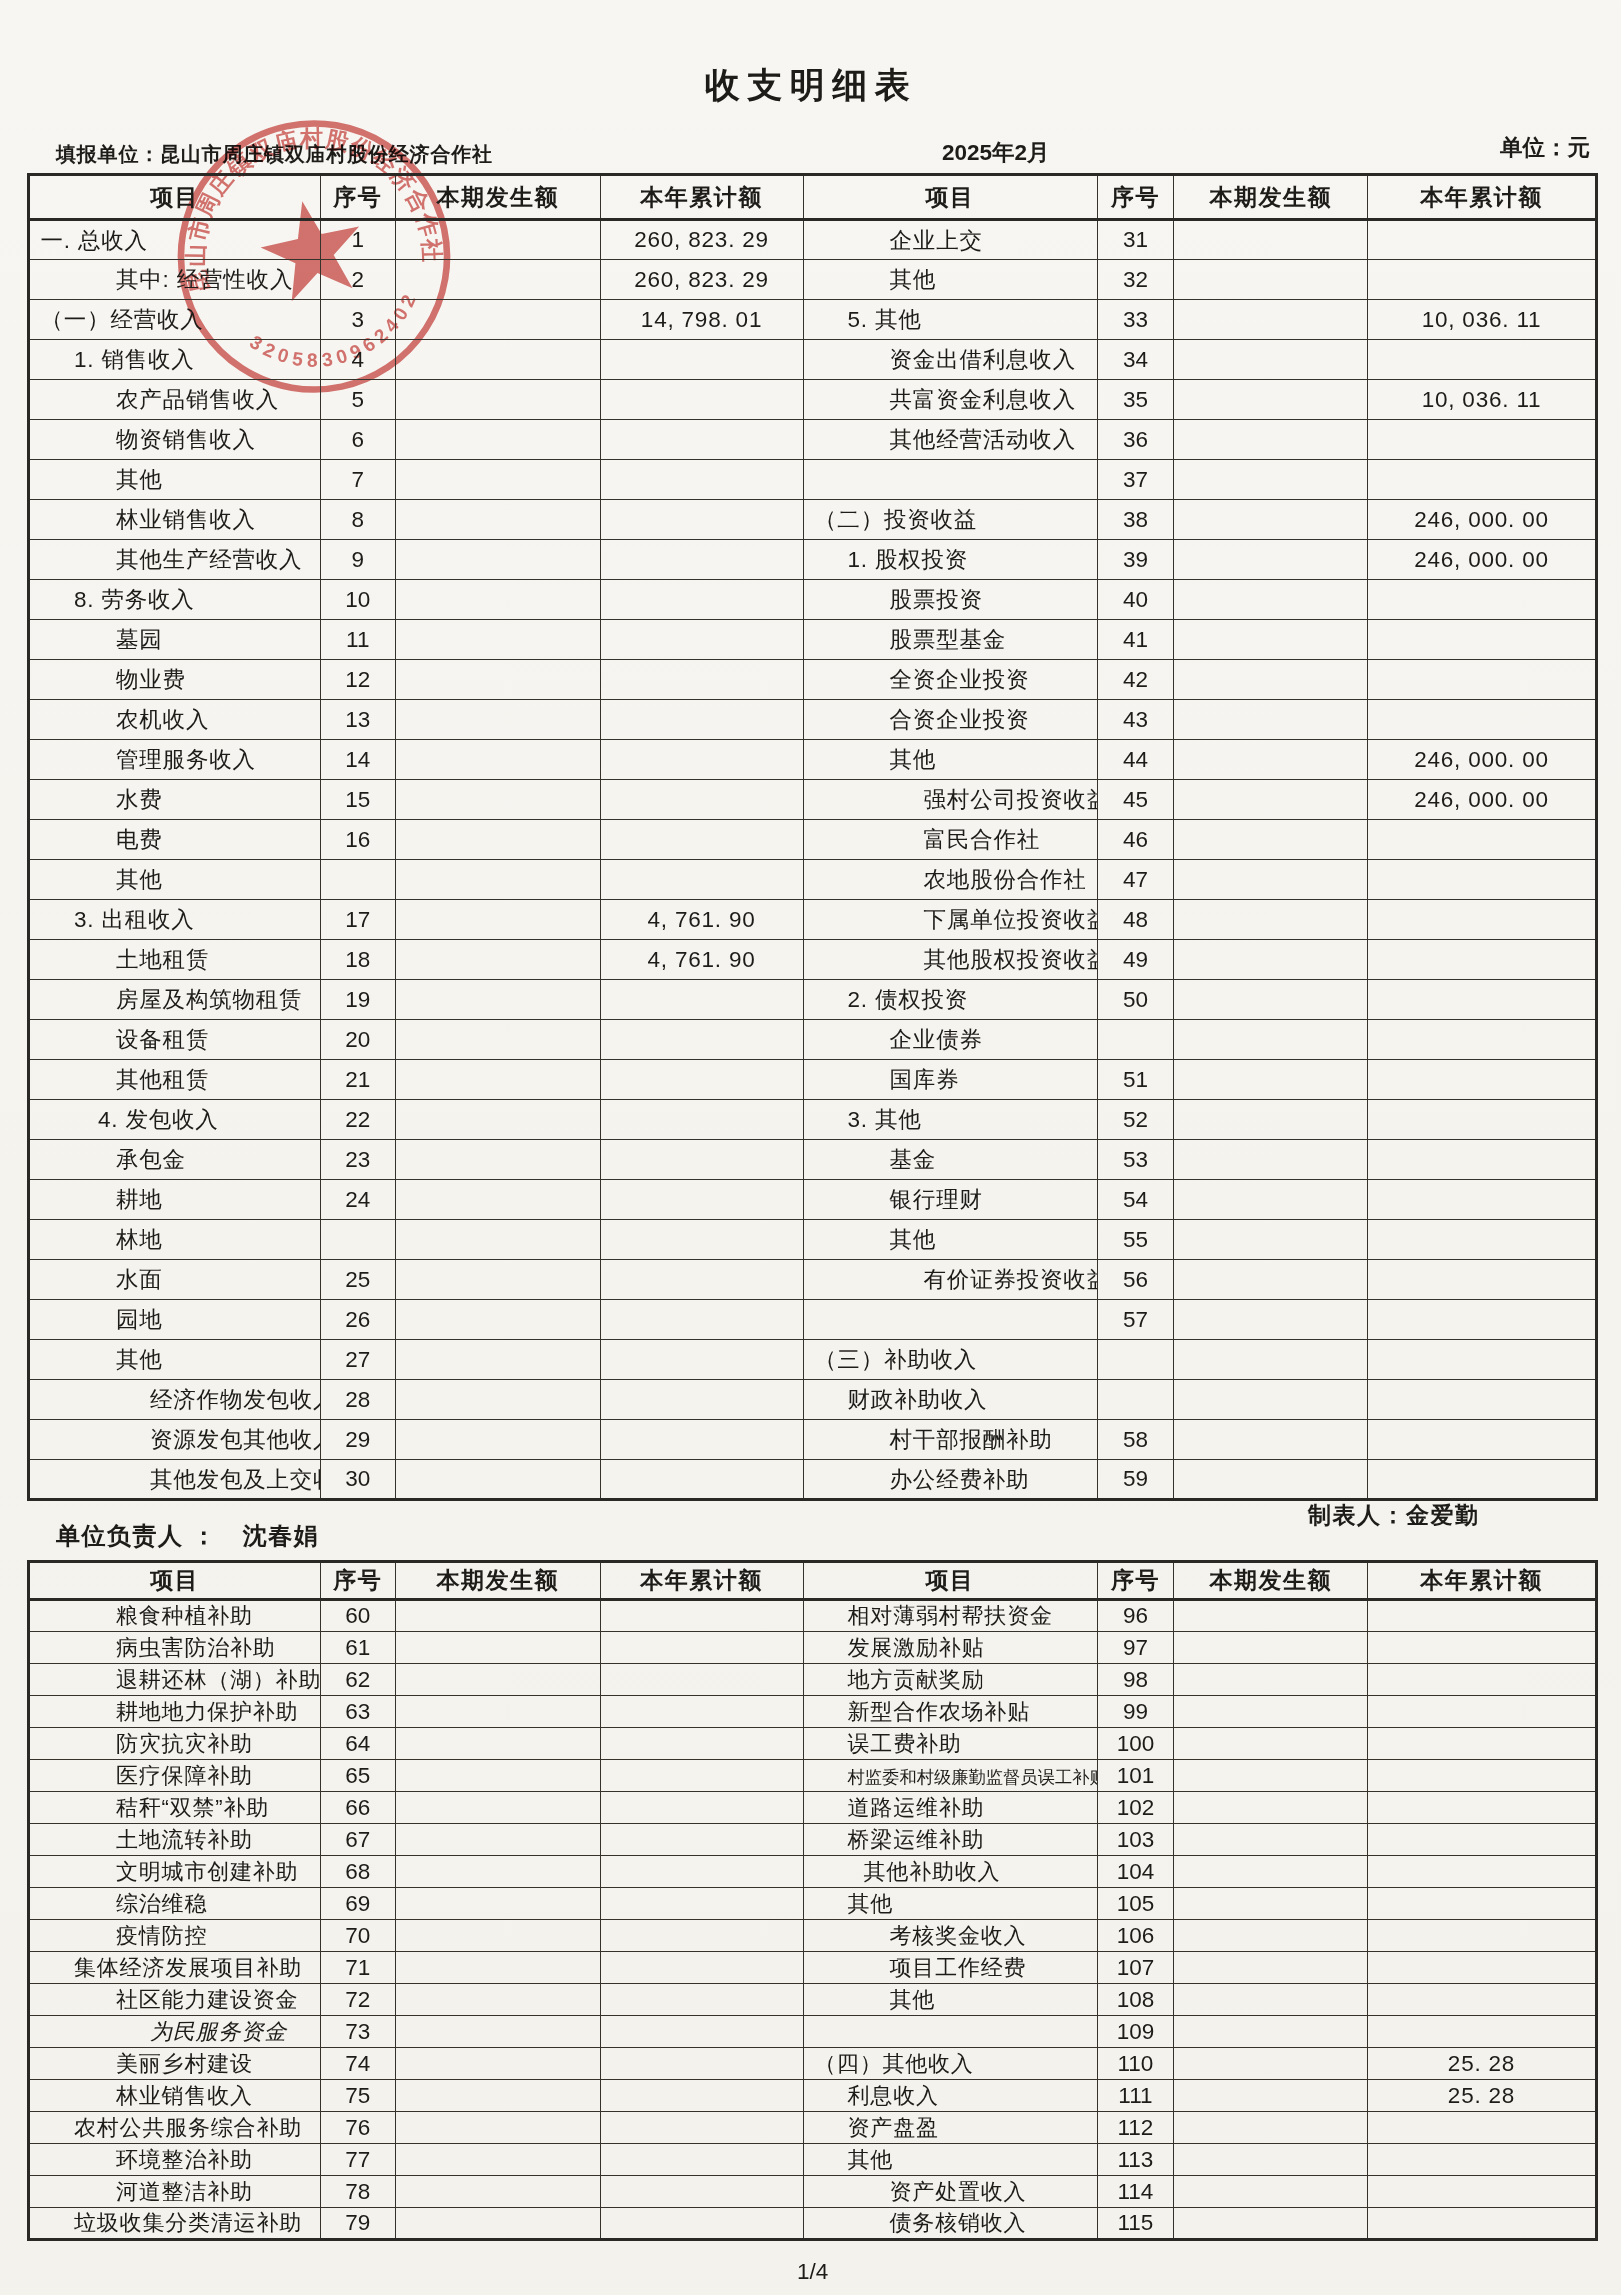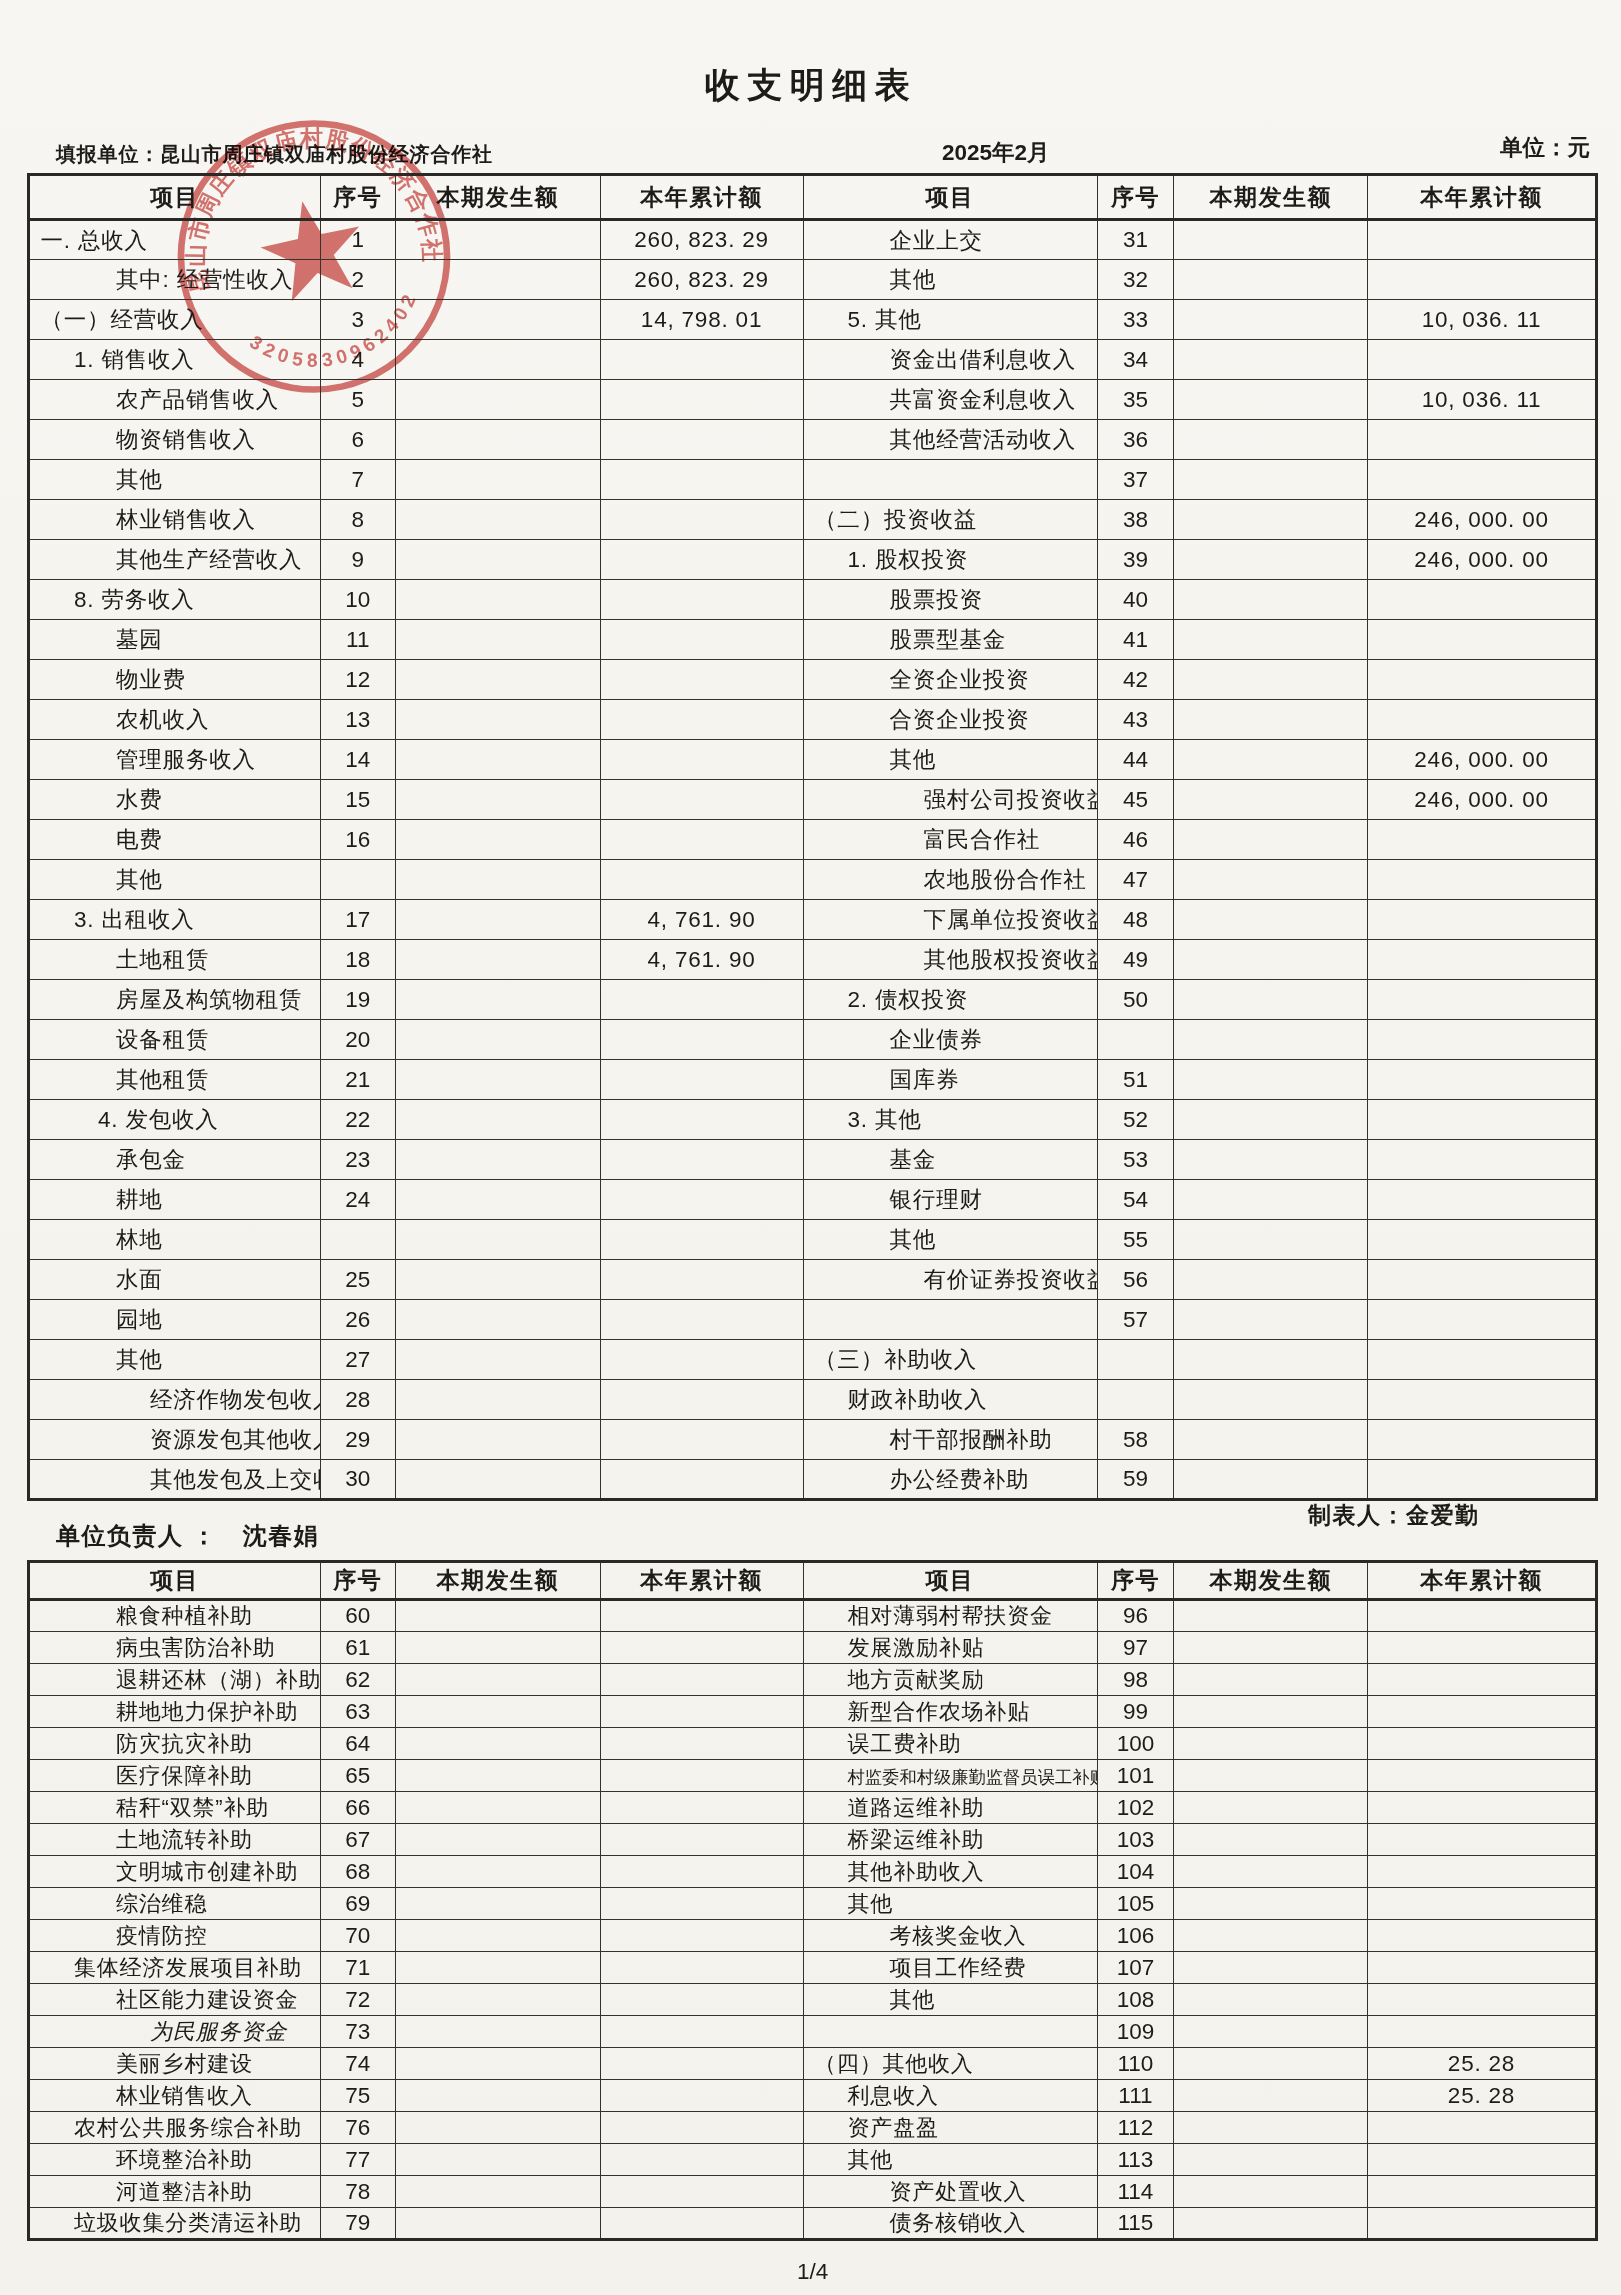--- a/index.html
+++ b/index.html
@@ -535,21 +535,21 @@
     <td class="c-item" style="padding-left: 44px;"><span class="lbl">桥梁运维补助</span></td>
     <td class="c-seq">103</td>
     <td class="c-amt"></td>
     <td class="c-amt"></td>
   </tr>
         <tr>
     <td class="c-item" style="padding-left: 86px;"><span class="lbl">文明城市创建补助</span></td>
     <td class="c-seq">68</td>
     <td class="c-amt"></td>
     <td class="c-amt"></td>
-    <td class="c-item" style="padding-left: 44px;"><span class="lbl">其他补助收入</span></td>
+    <td class="c-item" style="padding-left: 60px;"><span class="lbl">其他补助收入</span></td>
     <td class="c-seq">104</td>
     <td class="c-amt"></td>
     <td class="c-amt"></td>
   </tr>
         <tr>
     <td class="c-item" style="padding-left: 86px;"><span class="lbl">综治维稳</span></td>
     <td class="c-seq">69</td>
     <td class="c-amt"></td>
     <td class="c-amt"></td>
     <td class="c-item" style="padding-left: 44px;"><span class="lbl">其他</span></td>

